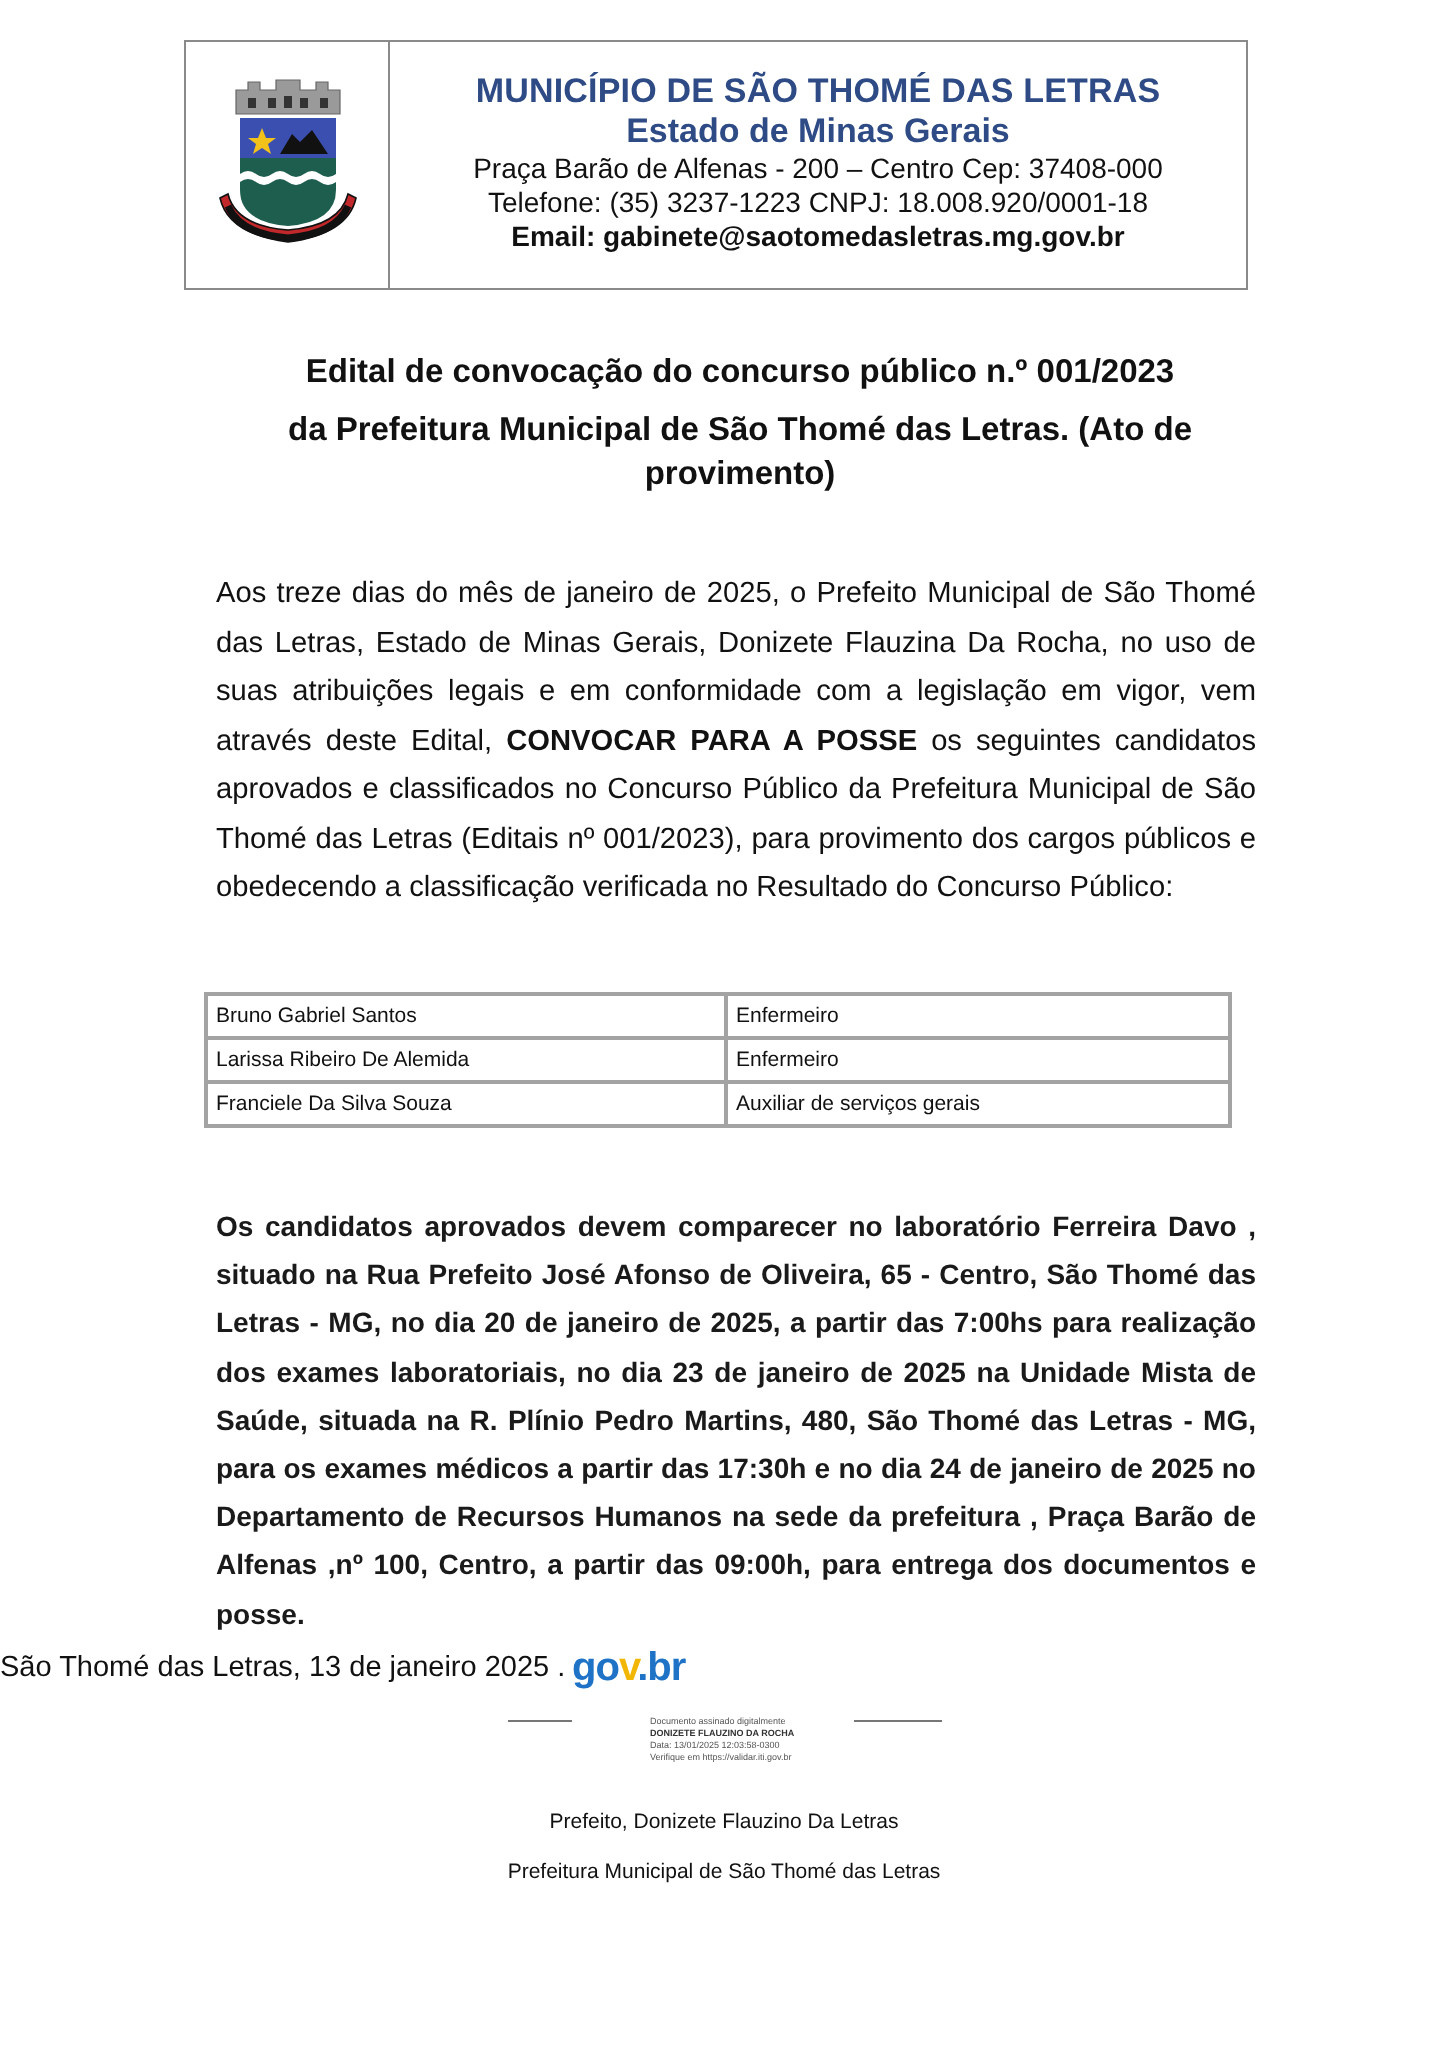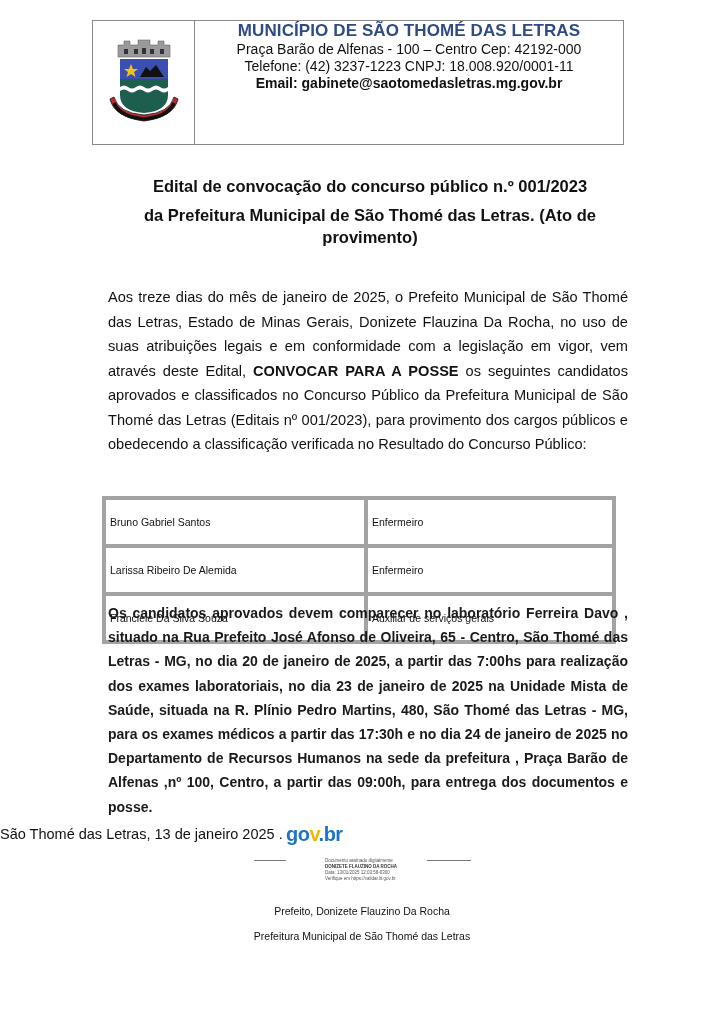--- a/index.html
+++ b/index.html
@@ -2,35 +2,35 @@
 <html><head>
 <meta charset="utf-8">
 <style>
   html, body { margin: 0; padding: 0; background: #ffffff; }
   body { width: 724px; height: 1024px; position: relative; overflow: hidden; font-family: "Liberation Sans", sans-serif; color: #111; }
 
   .header-box { position: absolute; left: 92px; top: 20px; width: 532px; height: 125px; border: 1px solid #8a8a8a; box-sizing: border-box; }
   .crest-cell { position: absolute; left: 0; top: 0; width: 101px; height: 123px; border-right: 1px solid #8a8a8a; }
   .crest { position: absolute; left: 11px; top: 16px; width: 80px; height: 88px; }
   .header-text { position: absolute; left: 102px; top: 0; width: 428px; text-align: center; }
-  .h-municipio { font-weight: bold; font-size: 17px; color: #2e4b85; line-height: 20px; letter-spacing: 0.1px; }
+  .h-municipio { margin-top: 15px; font-weight: bold; font-size: 17px; color: #2e4b85; line-height: 20px; letter-spacing: 0.1px; }
   .h-estado { font-weight: bold; font-size: 17px; color: #2e4b85; line-height: 20px; }
   .h-line { font-size: 14px; color: #111; line-height: 17px; }
   .h-email { font-size: 14px; font-weight: bold; color: #111; line-height: 17px; }
 
   .title { position: absolute; left: 100px; width: 540px; text-align: center; font-weight: bold; font-size: 16.5px; line-height: 22px; }
   .title-1 { top: 175px; }
   .title-2 { top: 204px; }
 
   .para { position: absolute; left: 108px; width: 520px; font-size: 14.6px; line-height: 24.5px; text-align: justify; }
   .para-1 { top: 285px; }
   .para b { font-weight: bold; }
 
   .cand-table { position: absolute; left: 102px; top: 496px; width: 514px; border-collapse: collapse; font-size: 10.5px; }
-  .cand-table td { border: 4px solid #a3a3a3; padding: 16px 4px; height: 12px; line-height: 12px; }
+  .cand-table td { border: 2px solid #a3a3a3; padding: 4px 4px; height: 12px; line-height: 12px; }
   .cand-table td.c-name { width: 250px; }
 
   .para-2 { position: absolute; left: 108px; top: 601px; width: 520px; font-size: 14px; font-weight: bold; line-height: 24.2px; text-align: justify; color: #1a1a1a; }
 
   .date-line { position: absolute; left: 0; width: 588px; top: 826px; text-align: left; font-size: 14.5px; }
   .sig-rule { position: absolute; top: 860px; height: 1px; background: #777; }
   .sig-rule-l { left: 254px; width: 32px; }
   .sig-rule-r { left: 427px; width: 44px; }
 
   .govbr { position: absolute; left: 286px; top: 823px; font-size: 20px; font-weight: bold; letter-spacing: -0.5px; }
@@ -65,22 +65,23 @@
       <path d="M36 40 L42 30 L46 34 L52 28 L60 40 Z" fill="#111"></path>
 
       <path d="M16 50 Q20 47 24 50 Q28 53 32 50 Q36 47 40 50 Q44 53 48 50 Q52 47 56 50 Q60 53 64 50 L64 54 Q60 57 56 54 Q52 51 48 54 Q44 57 40 54 Q36 51 32 54 Q28 57 24 54 Q20 51 16 54 Z" fill="#ffffff"></path>
 
       <path d="M6 62 Q10 80 40 84 Q70 80 74 62 L70 60 Q66 76 40 78 Q14 76 10 60 Z" fill="#c0282b" stroke="#111" stroke-width="0.8"></path>
       <path d="M10 66 Q16 80 40 82 Q64 80 70 66" fill="none" stroke="#111" stroke-width="3.5"></path>
     </svg>
   </div>
   <div class="header-text">
     <div class="h-municipio">MUNICÍPIO DE SÃO THOMÉ DAS LETRAS</div>
-    <div class="h-line">Praça Barão de Alfenas - 100 – Centro Cep: 42192-000</div>
-    <div class="h-line">Telefone: (42) 3237-1223 CNPJ: 18.008.920/0001-11</div>
+    <div class="h-estado">Estado de Minas Gerais</div>
+    <div class="h-line">Praça Barão de Alfenas - 200 – Centro Cep: 37408-000</div>
+    <div class="h-line">Telefone: (35) 3237-1223 CNPJ: 18.008.920/0001-18</div>
     <div class="h-email">Email: gabinete@saotomedasletras.mg.gov.br</div>
   </div>
 </div>
 
 <div class="title title-1">Edital de convocação do concurso público n.º 001/2023</div>
 <div class="title title-2">da Prefeitura Municipal de São Thomé das Letras. (Ato de provimento)</div>
 
 <div class="para para-1"><span>Aos treze dias do mês de janeiro de 2025, o Prefeito Municipal de São Thomé das Letras, Estado de Minas Gerais, Donizete Flauzina Da Rocha, no uso de suas atribuições legais e em conformidade com a legislação em vigor, vem através deste Edital, </span><b>CONVOCAR PARA A POSSE</b><span> os seguintes candidatos aprovados e classificados no Concurso Público da Prefeitura Municipal de São Thomé das Letras (Editais nº 001/2023), para provimento dos cargos públicos e obedecendo a classificação verificada no Resultado do Concurso Público:</span></div>
 
 <table class="cand-table">
@@ -108,14 +109,14 @@
 <div class="sig-rule sig-rule-r"></div>
 
 <div class="govbr"><span class="g1">go</span><span class="g2">v</span><span class="g3">.br</span></div>
 <div class="sig-meta">
   <div>Documento assinado digitalmente</div>
   <div class="signer">DONIZETE FLAUZINO DA ROCHA</div>
   <div>Data: 13/01/2025 12:03:58-0300</div>
   <div>Verifique em https://validar.iti.gov.br</div>
 </div>
 
-<div class="footer-1">Prefeito, Donizete Flauzino Da Rocha</div>
+<div class="footer-1">Prefeito, Donizete Flauzino Da Letras</div>
 <div class="footer-2">Prefeitura Municipal de São Thomé das Letras</div>
 
 </body></html>

